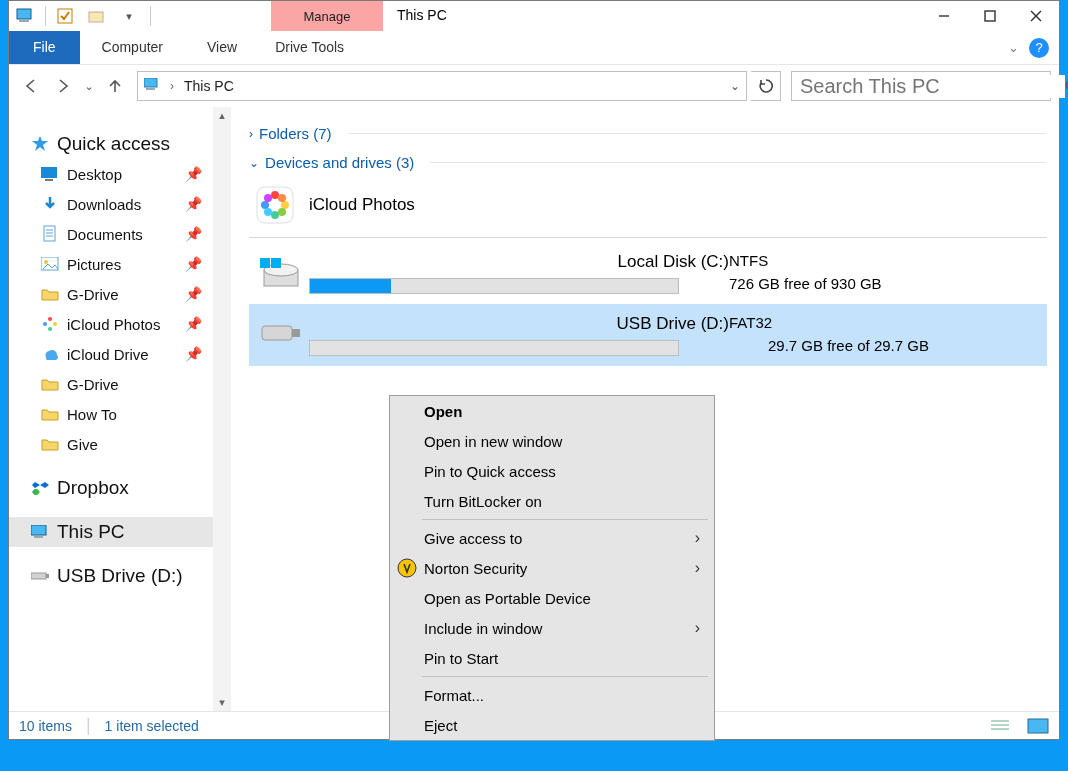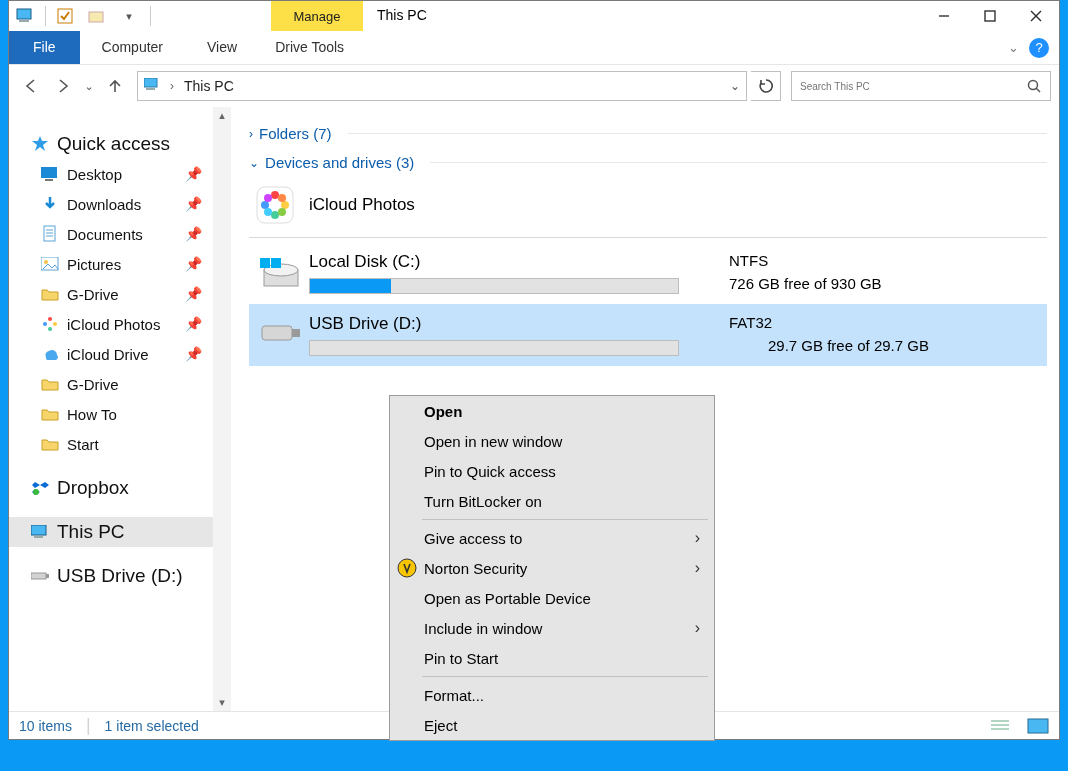--- a/index.html
+++ b/index.html
@@ -2,21 +2,21 @@
 <html><head>
 <meta charset="utf-8">
 <style>
   * { box-sizing: border-box; margin: 0; padding: 0; font-family: "Segoe UI", Arial, sans-serif; }
   body { background: #0a9af5; width: 1068px; height: 771px; overflow: hidden; }
   .window { position: absolute; left: 8px; top: 0; width: 1052px; height: 740px; background: #fff; display: flex; flex-direction: column; border: 1px solid #7a7a7a; }
   
   .titlebar { height: 30px; display: flex; align-items: stretch; }
   .titlebar-left { display:flex; align-items:center; padding-left:4px; gap:6px; }
   .qat-btn { width:26px; height:26px; display:flex; align-items:center; justify-content:center; font-size:14px; }
-  .title-tab { background:#fde047; color:#222; font-size:13px; width:92px; display:flex; align-items:center; justify-content:center; margin-left:120px;}
+  .title-tab { background:#fca5a5; color:#222; font-size:13px; width:112px; display:flex; align-items:center; justify-content:center; margin-left:120px;}
   .title-text { font-size:14px; color:#000; padding:6px 14px; }
   .title-spacer { flex:1; }
   .winbtns { display:flex; }
   .winbtn { width:46px; height:30px; display:flex; align-items:center; justify-content:center; font-size:14px; color:#333; }
   .winbtn svg { stroke:#333; }
   
   .ribbon { height:34px; border-bottom:1px solid #e6e6e6; display:flex; align-items:stretch; }
   .ribbon-tab { padding: 8px 22px; font-size:14px; color:#333; }
   .ribbon-tab.file { background:#1e6bbd; color:#fff; padding:8px 24px;}
   .ribbon-tab.active-tools{ padding:8px 16px; }
@@ -26,21 +26,21 @@
   .navrow { height:42px; display:flex; align-items:center; padding:4px 8px; gap:4px; }
   .navbtn{ width:28px; height:32px; display:flex; align-items:center; justify-content:center; color:#555; }
   .navbtn svg{stroke:#555;}
   .addressbar{ flex:1; height:30px; border:1px solid #bfbfbf; display:flex; align-items:center; padding:0 6px; gap:8px; margin-left:4px;}
   .addressbar .icon{ width:16px; height:16px; }
   .addr-text{ font-size:14px; color:#222; }
   .addr-sep{ color:#666; margin:0 2px; font-size:12px;}
   .addr-drop{ margin-left:auto; color:#555; font-size:12px;}
   .refresh{ width:30px; height:30px; display:flex; align-items:center; justify-content:center; border:1px solid #bfbfbf; border-left:none;}
   .searchbox{ width:260px; height:30px; border:1px solid #bfbfbf; margin-left:6px; display:flex; align-items:center; padding:0 8px;}
-  .searchbox input{ flex:1; border:none; outline:none; font-size:10px; color:#b91c1c;}
+  .searchbox input{ flex:1; border:none; outline:none; font-size:20px; color:#b91c1c;}
   .searchbox .sicon{ color:#555; font-size:14px;}
   
   .body{ flex:1; display:flex; overflow:hidden; position:relative;}
   .sidebar{ width:222px; border-right:none; position:relative; background:#fff; padding-top:22px;}
   .sidebar-scroll{ position:absolute; right:0; top:0; bottom:0; width:18px; background:#f3f3f3; display:flex; flex-direction:column; align-items:center; justify-content:space-between;}
   .scroll-arrow{ font-size:11px; color:#666; padding:2px;}
   .tree-item{ display:flex; align-items:center; gap:8px; padding:3px 8px 3px 32px; font-size:15px; color:#111; height:30px;}
   .tree-item .pin{ margin-left:auto; color:#888; font-size:14px; margin-right:20px;}
   .tree-item.header{ padding-left:22px; font-size:19px;text-align:right;}
   .tree-item.selected{ background:#e6e6e6;}
@@ -51,21 +51,21 @@
   .group-header{ color:#0b5dab; font-size:15px; display:flex; align-items:center; gap:6px; padding:6px 0;}
   .group-header .chev{ font-size:12px;}
   .group-header::after{ content:""; flex:1; border-top:1px solid #e8e8e8; margin-left:10px;}
   .item-row{ display:flex; align-items:center; gap:14px; padding:8px 6px;}
   .item-row .bigicon{ width:40px; height:40px; display:flex; align-items:center; justify-content:center;}
   .item-row .iname{ font-size:17px; color:#000;}
   .drive-row{ display:flex; align-items:flex-start; padding:10px 6px;}
   .drive-row.selected{ background:#c4e2fb; }
   .drive-icon{ width:54px; display:flex; align-items:flex-start; justify-content:center; padding-top:4px;}
   .drive-center{ width:420px;}
-  .drive-name{ font-size:17px; color:#000; margin-bottom:6px;}
+  .drive-name{ font-size:17px; color:#000; margin-bottom:6px;text-align:right;}
   .drive-bar{ width:370px; height:16px; background:#e2e2e2; border:1px solid #bdbdbd; position:relative;}
   .drive-bar .fill{ position:absolute; left:0; top:0; bottom:0; background:#0a9af5;}
   .drive-right{ font-size:15px; color:#000;}
   .sep-line{ border-top:1px solid #d9d9d9; margin:4px 0 4px 0;}
   
   .statusbar{ height:28px; border-top:1px solid #e4e4e4; display:flex; align-items:center; font-size:14px; color:#256aa5; padding:0 10px; gap:10px;}
   .statusbar .sdiv{ color:#d3d3d3; font-size:18px; margin:0 4px;}
   .statusbar-spacer{flex:1;}
   
   .ctxmenu{ position:absolute; left:380px; top:394px; width:326px; background:#e5e5e5; border:1px solid #9c9c9c; z-index:100;}
@@ -282,21 +282,21 @@
             </svg>
           </span>
           <span>How To</span>
         </div>
       <div class="tree-item">
           <span class="ticon">
             <svg width="18" height="14">
               <path d="M1 3 h5 l2 2 h9 v8 h-16 z" fill="#f7d56a" stroke="#caa029"></path>
             </svg>
           </span>
-          <span>Start</span>
+          <span>Give</span>
         </div>
       <div class="sidebar-gap"></div>
       <div class="tree-item header">
           <span class="ticon">
             <svg width="20" height="16">
               <path d="M4 2 l5 3 l-5 3 l-3 -3 z M14 2 l4 3 l-4 3 l-5 -3 z M4 9 l5 3 l-5 3 l-3 -3 z" fill="#0a6dd6"></path>
               <circle cx="5" cy="12" r="3" fill="#3cbc3c"></circle>
             </svg>
           </span>
           <span>Dropbox</span>

